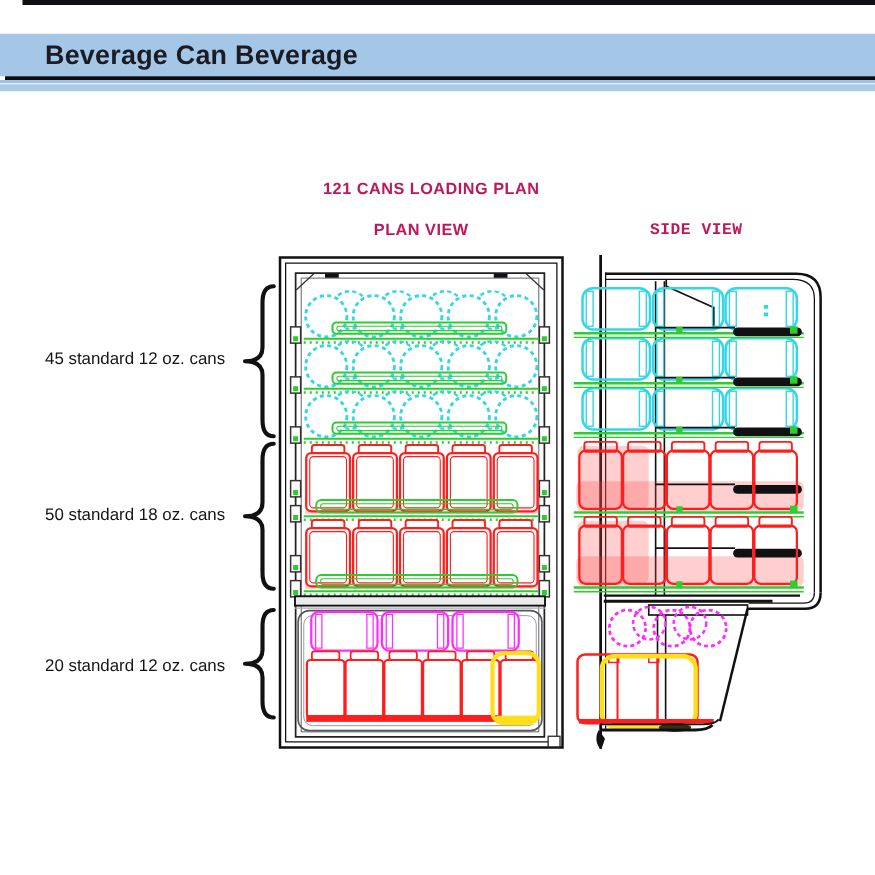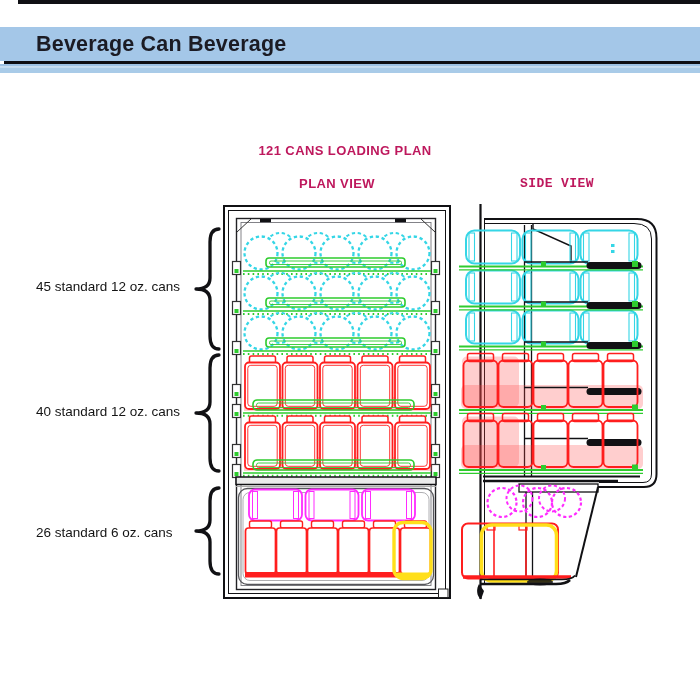--- a/index.html
+++ b/index.html
@@ -40,22 +40,22 @@
 <div class="abs" id="header-band"></div>
 <div class="abs" id="page-title">Beverage Can Beverage</div>
 <div class="abs" id="header-rule"></div>
 <div class="abs" id="header-substrip"></div>
 
 <div class="abs diagram-heading" id="plan-title">121 CANS LOADING PLAN</div>
 <div class="abs diagram-heading" id="front-view-label">PLAN VIEW</div>
 <div class="abs diagram-heading" id="side-view-label">SIDE VIEW</div>
 
 <div class="abs zone-label" id="zone-label-0">45 standard 12 oz. cans</div>
-<div class="abs zone-label" id="zone-label-1">40 standard 12 oz. cans</div>
-<div class="abs zone-label" id="zone-label-2">26 standard 6 oz. cans</div>
+<div class="abs zone-label" id="zone-label-1">50 standard 18 oz. cans</div>
+<div class="abs zone-label" id="zone-label-2">20 standard 12 oz. cans</div>
 
 <svg class="abs" id="diagram-art" width="700" height="700" viewBox="0 0 700 700">
   <g id="braces">
       <path d="M 219,229 Q 210,229 210,242 L 210,278 Q 210,289 196,289 Q 210,289 210,300 L 210,336 Q 210,349 219,349" fill="none" stroke="#111114" stroke-width="3.3" stroke-linecap="round" stroke-linejoin="round"></path>
       <path d="M 219,355 Q 210,355 210,368 L 210,402 Q 210,413 196,413 Q 210,413 210,424 L 210,458 Q 210,471 219,471" fill="none" stroke="#111114" stroke-width="3.3" stroke-linecap="round" stroke-linejoin="round"></path>
       <path d="M 219,488 Q 210,488 210,501 L 210,520 Q 210,531 196,531 Q 210,531 210,542 L 210,561 Q 210,574 219,574" fill="none" stroke="#111114" stroke-width="3.3" stroke-linecap="round" stroke-linejoin="round"></path>
     </g>
   <g id="front-view">
       <rect x="224" y="206" width="226" height="392" fill="none" stroke="#111114" stroke-width="2"></rect>
       <rect x="228.5" y="210.5" width="217" height="383" fill="none" stroke="#111114" stroke-width="1"></rect>

